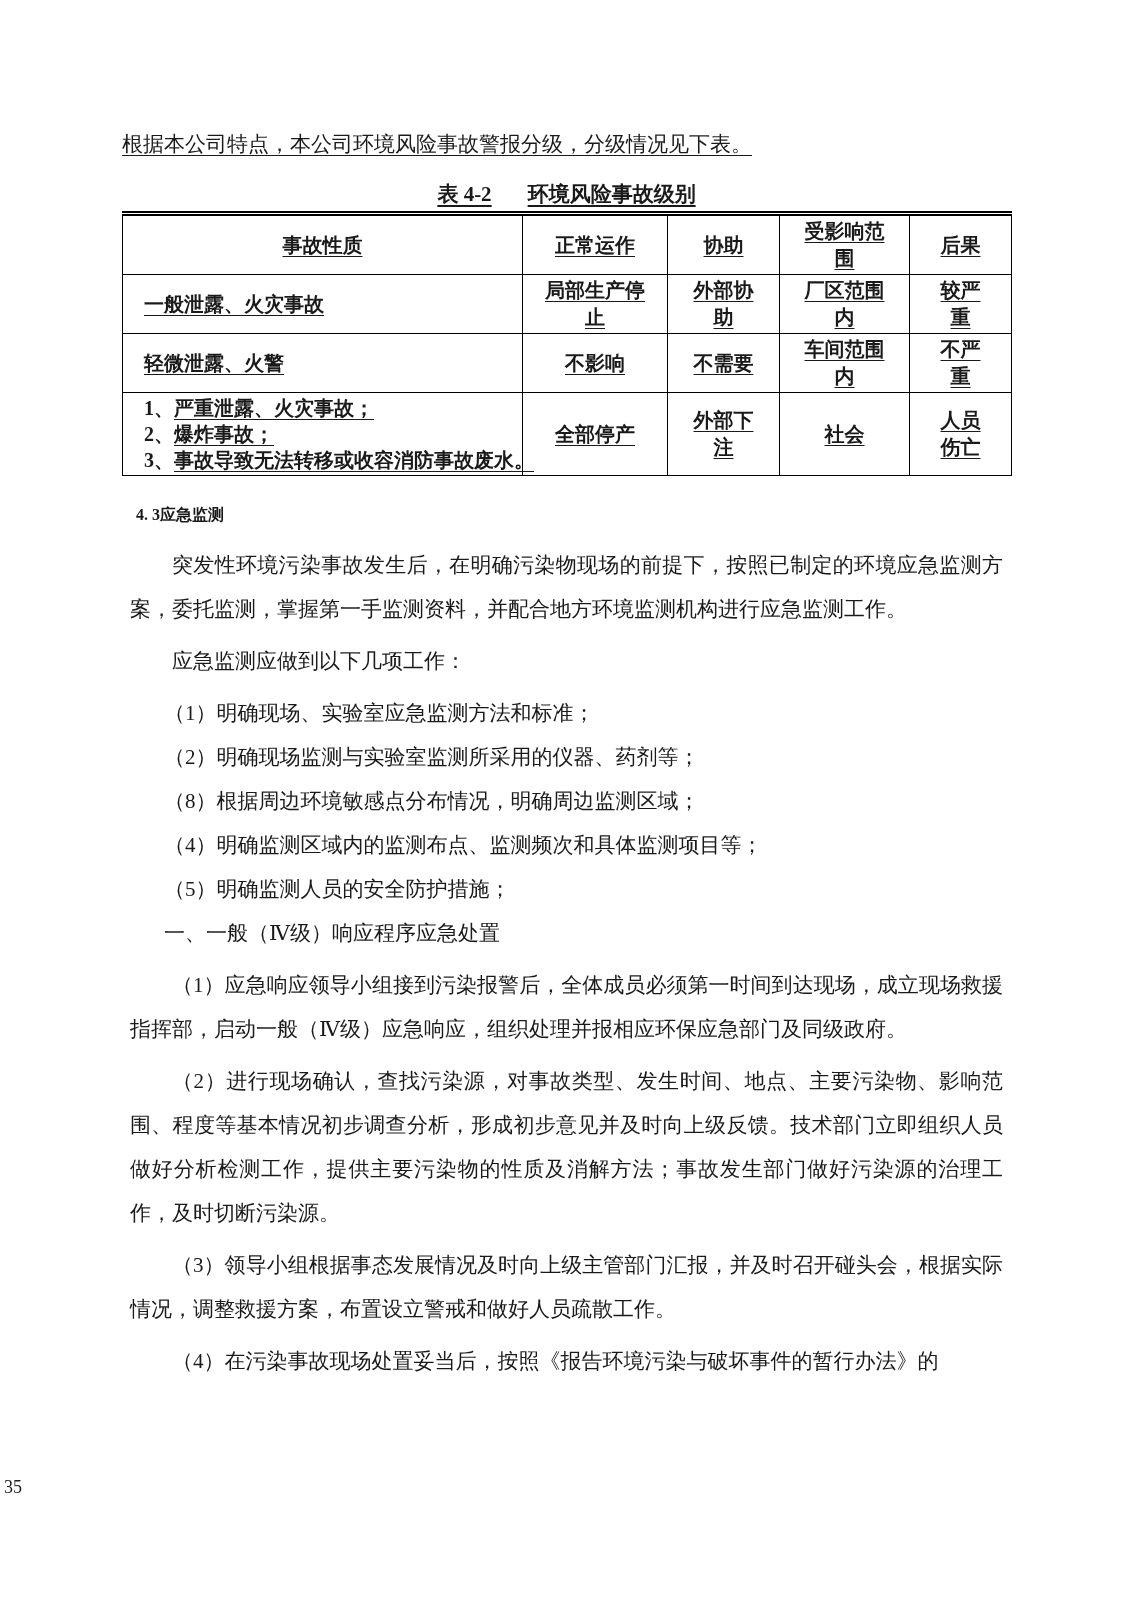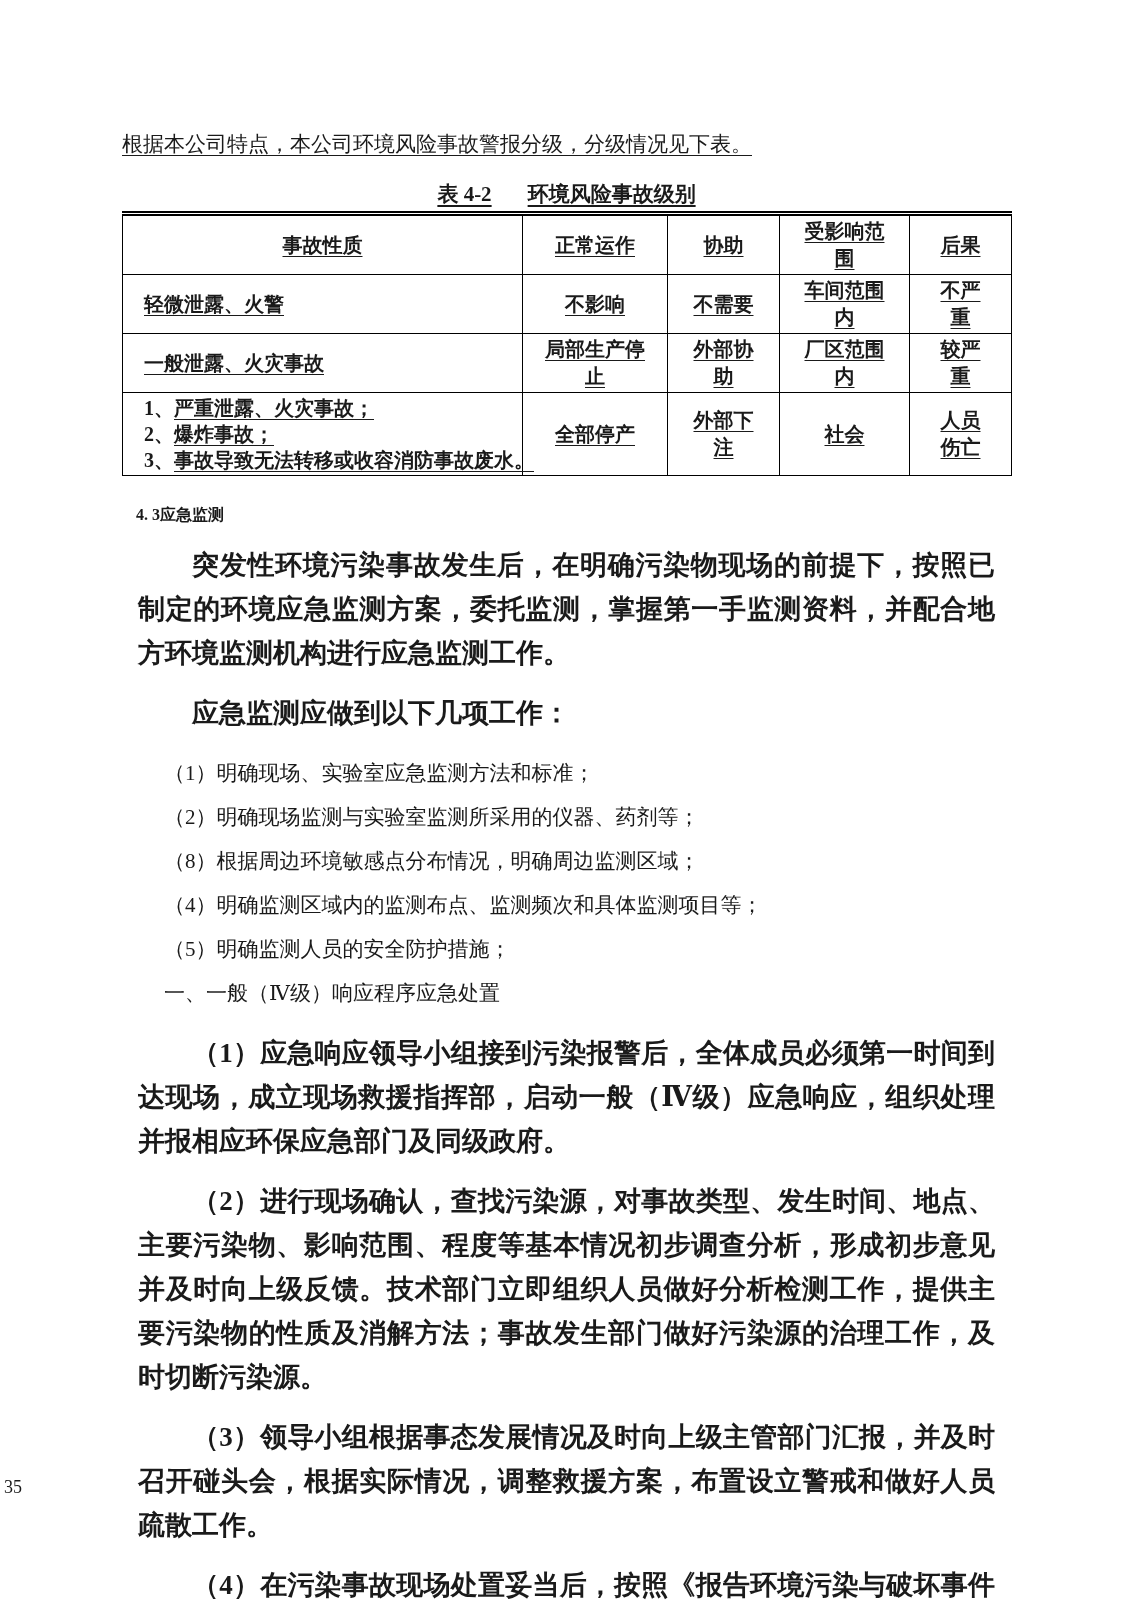--- a/index.html
+++ b/index.html
@@ -57,26 +57,25 @@
   .cell-line .num { text-decoration: none; }
   .sec-heading {
     font-size: 16px;
     font-weight: bold;
     margin: 14px;
     line-height: 28px;
   }
   .h43 { margin-top: 25px; }
   .h44 { margin-top: 9px; }
   .body-para {
-    font-size: 27px;
+    font-size: 21px;
     line-height: 44px;
     text-align: justify;
     text-indent: 2em;
-    margin: 16px;
-    font-weight: bold;
+    margin: 8px;
   }
   .p-first { margin-top: 11px; }
   .list-item {
     font-size: 21px;
     line-height: 44px;
     text-indent: 2em;
     margin: 0;
     white-space: nowrap;
   }
   .page-number {
@@ -110,32 +109,32 @@
       </colgroup>
       <tbody>
           <tr>
         <th><span class="u">事故性质</span></th>
         <th><span class="u">正常运作</span></th>
         <th><span class="u">协助</span></th>
         <th><span class="u">受影响范围</span></th>
         <th><span class="u">后果</span></th>
       </tr>
       <tr>
+        <td class="left"><span class="u">一般泄露、火灾事故</span></td>
+        <td><span class="u">局部生产停止</span></td>
+        <td><span class="u">外部协助</span></td>
+        <td><span class="u">厂区范围内</span></td>
+        <td><span class="u">较严重</span></td>
+      </tr>
+      <tr>
         <td class="left"><span class="u">轻微泄露、火警</span></td>
         <td><span class="u">不影响</span></td>
         <td><span class="u">不需要</span></td>
         <td><span class="u">车间范围内</span></td>
         <td><span class="u">不严重</span></td>
-      </tr>
-      <tr>
-        <td class="left"><span class="u">一般泄露、火灾事故</span></td>
-        <td><span class="u">局部生产停止</span></td>
-        <td><span class="u">外部协助</span></td>
-        <td><span class="u">厂区范围内</span></td>
-        <td><span class="u">较严重</span></td>
       </tr>
       <tr>
         <td class="left">
           <div class="cell-line"><span class="num">1、</span><span class="u">严重泄露、火灾事故；</span></div>
           <div class="cell-line"><span class="num">2、</span><span class="u">爆炸事故；</span></div>
           <div class="cell-line"><span class="num">3、</span><span class="u">事故导致无法转移或收容消防事故废水。</span></div>
         </td>
         <td><span class="u">全部停产</span></td>
         <td><span class="u">外部下注</span></td>
         <td><span class="u">社会</span></td>

